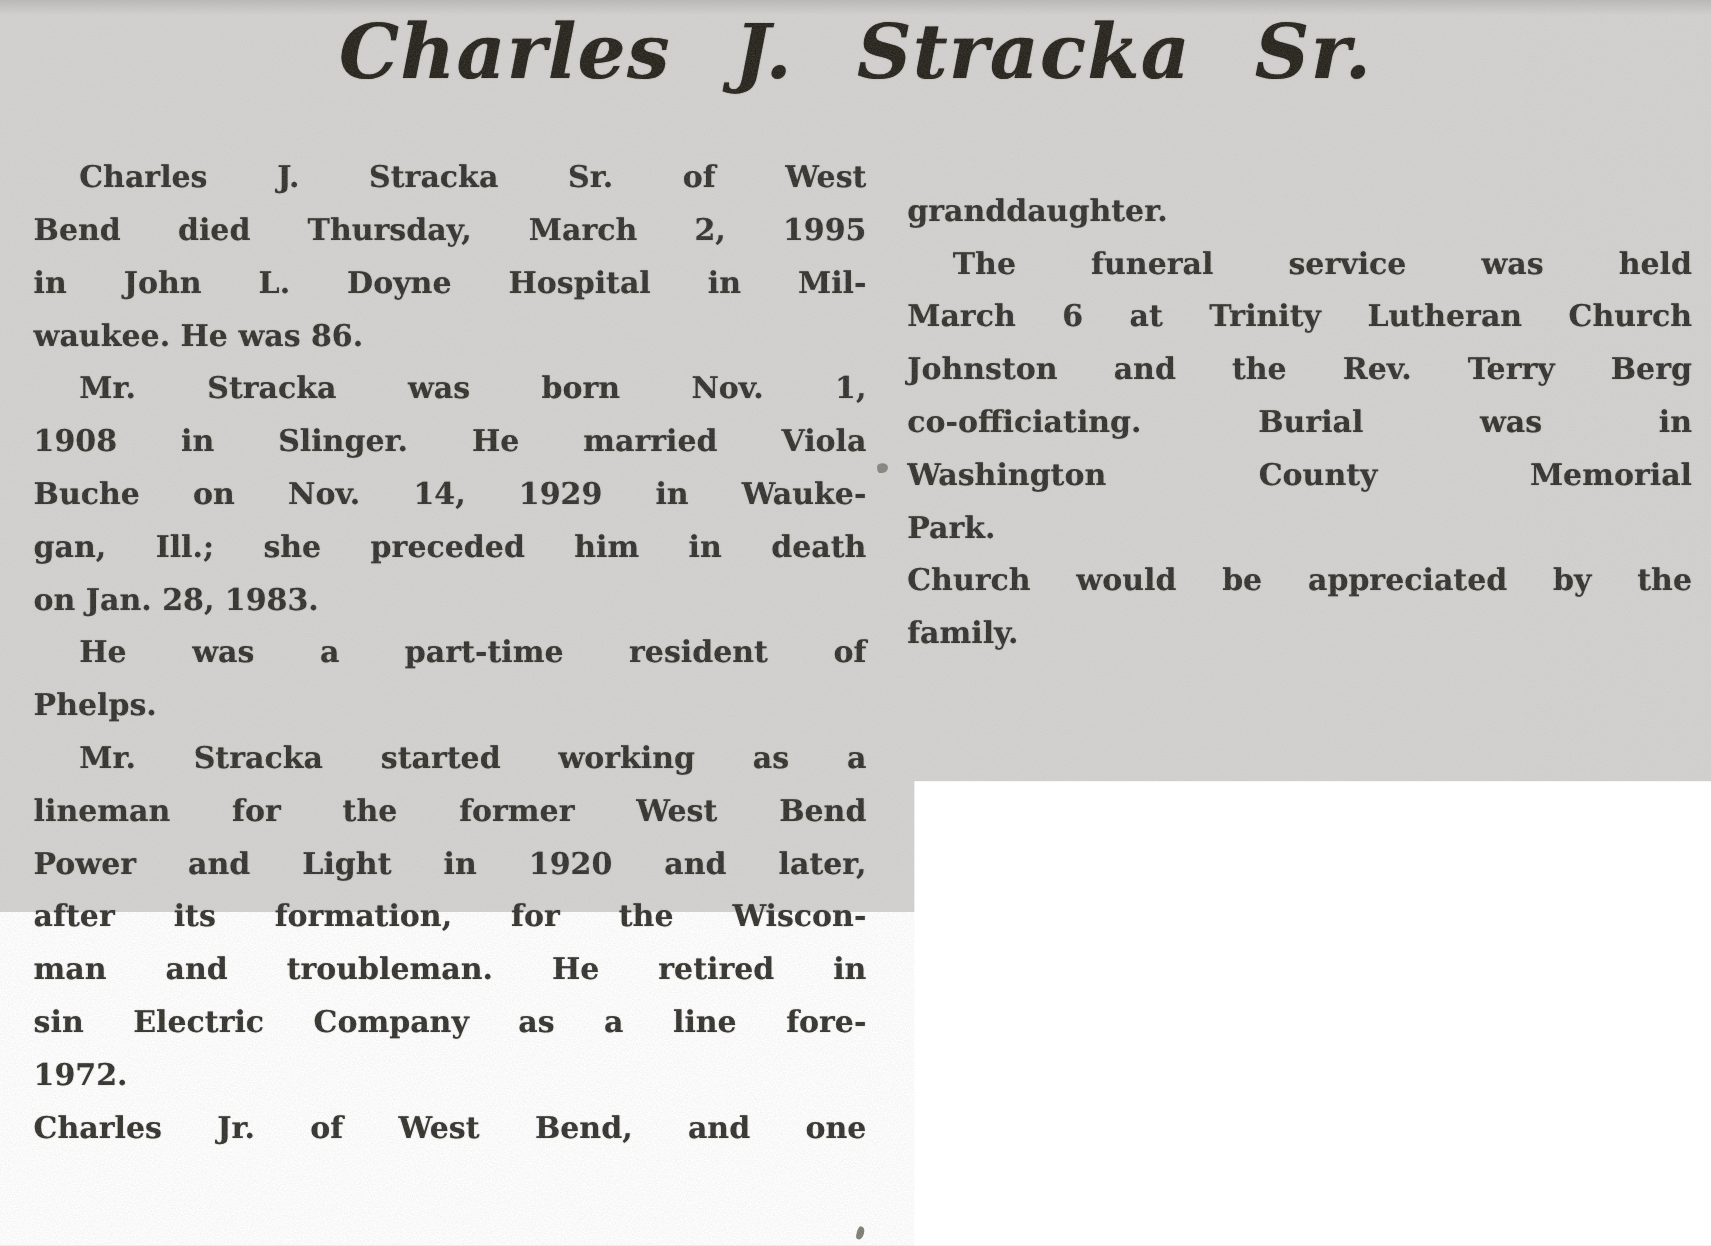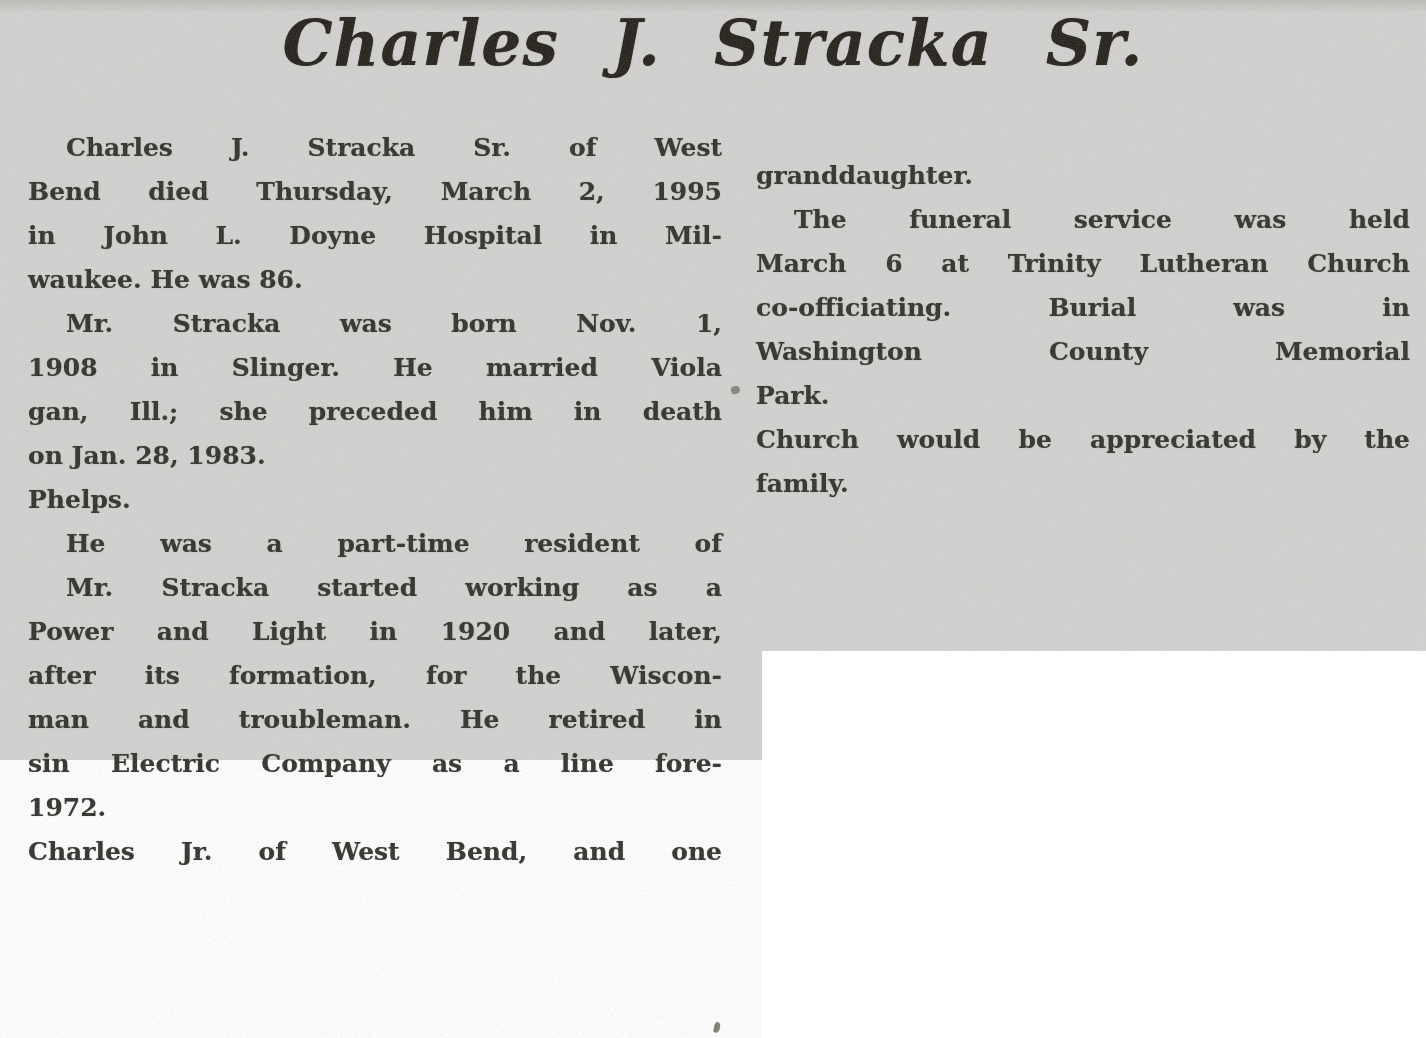--- a/index.html
+++ b/index.html
@@ -92,37 +92,40 @@
 
   <h1 class="title">Charles J. Stracka Sr.</h1>
 
   <div class="col col-left">
       <div class="line just indent">Charles J. Stracka Sr. of West</div>
       <div class="line just">Bend died Thursday, March 2, 1995</div>
       <div class="line just">in John L. Doyne Hospital in Mil-</div>
       <div class="line">waukee. He was 86.</div>
       <div class="line just indent">Mr. Stracka was born Nov. 1,</div>
       <div class="line just">1908 in Slinger. He married Viola</div>
+      <div class="line just">Buche on Nov. 14, 1929 in Wauke-</div>
       <div class="line just">gan, Ill.; she preceded him in death</div>
       <div class="line">on Jan. 28, 1983.</div>
+      <div class="line just indent">He was a part-time resident of</div>
       <div class="line">Phelps.</div>
-      <div class="line just indent">He was a part-time resident of</div>
       <div class="line just indent">Mr. Stracka started working as a</div>
+      <div class="line just">lineman for the former West Bend</div>
       <div class="line just">Power and Light in 1920 and later,</div>
       <div class="line just">after its formation, for the Wiscon-</div>
       <div class="line just">man and troubleman. He retired in</div>
       <div class="line just">sin Electric Company as a line fore-</div>
       <div class="line">1972.</div>
       <div class="line just">Charles Jr. of West Bend, and one</div>
     </div>
 
   <div class="col col-right">
       <div class="line">granddaughter.</div>
       <div class="line just indent">The funeral service was held</div>
       <div class="line just">March 6 at Trinity Lutheran Church</div>
+      <div class="line just">Johnston and the Rev. Terry Berg</div>
       <div class="line just">co-officiating. Burial was in</div>
       <div class="line just">Washington County Memorial</div>
       <div class="line">Park.</div>
       <div class="line just">Church would be appreciated by the</div>
       <div class="line">family.</div>
     </div>
 
   <svg class="noise" width="1426" height="1038">
     <filter id="grain">
       <feTurbulence type="fractalNoise" baseFrequency="0.85" numOctaves="2" seed="7"></feTurbulence>

